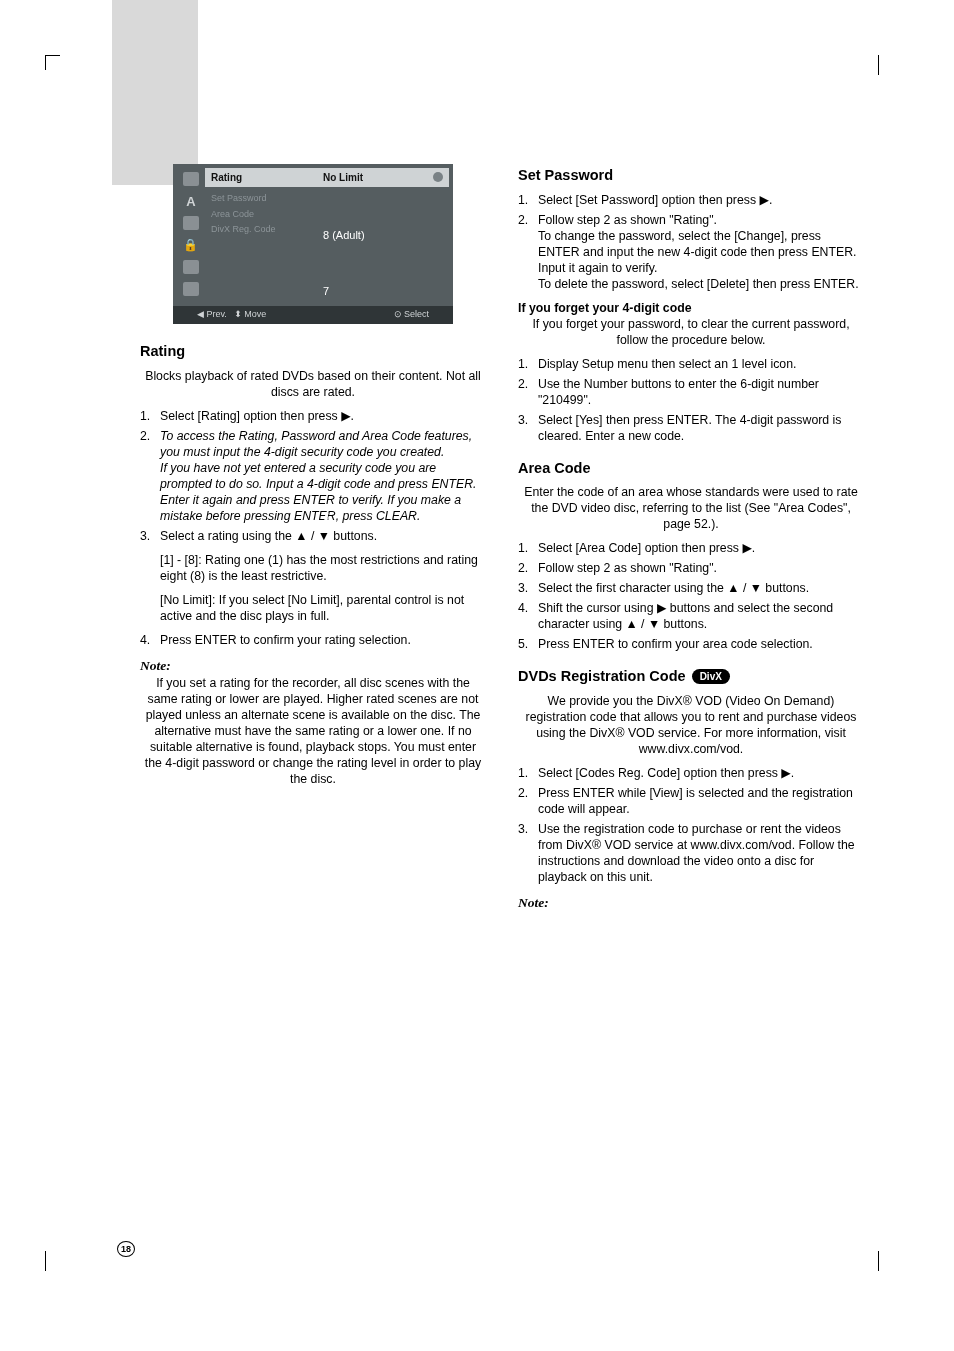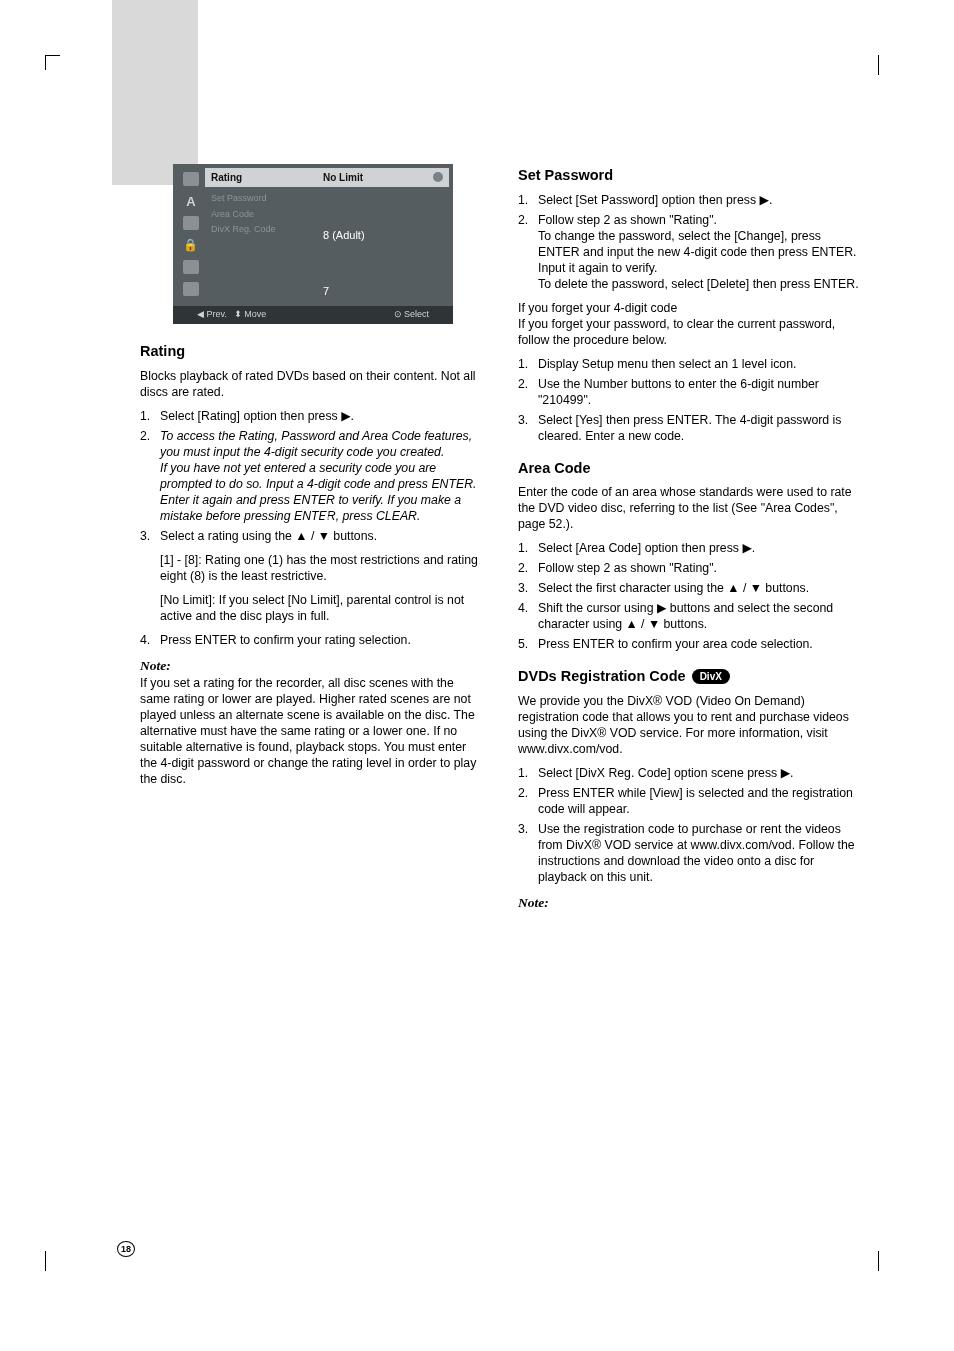--- a/index.html
+++ b/index.html
@@ -29,28 +29,28 @@
     position: absolute;
     top: 162px;
     left: 140px;
     right: 90px;
     display: flex;
     gap: 32px;
   }
   .col { flex: 1; font-size: 12.3px; line-height: 1.3; }
   h1 { font-size: 19px; font-weight: bold; margin-bottom: 14px; }
   h2 { font-size: 14.5px; font-weight: bold; margin-bottom: 8px; margin-top: 4px; }
-  .bodytext { margin-bottom: 8px; }
+  .bodytext { margin-bottom: 8px; text-align: center; }
   ol { list-style: none; margin-bottom: 8px; }
   ol li { display: flex; margin-bottom: 4px; }
   ol li .num { min-width: 20px; }
   ol li .txt { flex: 1; }
   .indent { margin-left: 20px; margin-bottom: 8px; }
   .note-h { font-family: Georgia, 'Times New Roman', serif; font-style: italic; font-weight: bold; font-size: 13.5px; margin-bottom: 2px; }
-  .bold { font-weight: normal; }
+  .bold { font-weight: bold; }
 
   
   .ui-shot {
     width: 280px; height: 160px; background: #555d60; color: #fff;
     font-size: 10px; margin: 2px auto 18px auto; padding: 4px; position: relative;
   }
   .ui-inner { display: flex; height: 130px; }
   .ui-icons { width: 28px; display: flex; flex-direction: column; align-items: center; gap: 8px; padding-top: 4px; }
   .ui-icons .ic { width: 16px; height: 14px; background: #8a9094; border-radius: 2px; }
   .ui-icons .ic.active { background: #e8e8e8; }
@@ -212,21 +212,21 @@
     </ol>
 
     <h2 style="margin-top:14px;">
       <span>DVDs Registration Code</span>
       <span class="divx-badge">DivX</span>
     </h2>
     <p class="bodytext">We provide you the DivX® VOD (Video On Demand) registration code that allows you to rent and purchase videos using the DivX® VOD service. For more information, visit www.divx.com/vod.</p>
     <ol>
       <li>
           <span class="num">1.</span>
-          <span class="txt">Select [DivX Reg. Code] option scene press ▶.</span>
+          <span class="txt">Select [Codes Reg. Code] option then press ▶.</span>
         </li>
       <li>
           <span class="num">2.</span>
           <span class="txt">Press ENTER while [View] is selected and the registration code will appear.</span>
         </li>
       <li>
           <span class="num">3.</span>
           <span class="txt">Use the registration code to purchase or rent the videos from DivX® VOD service at www.divx.com/vod. Follow the instructions and download the video onto a disc for playback on this unit.</span>
         </li>
     </ol>

